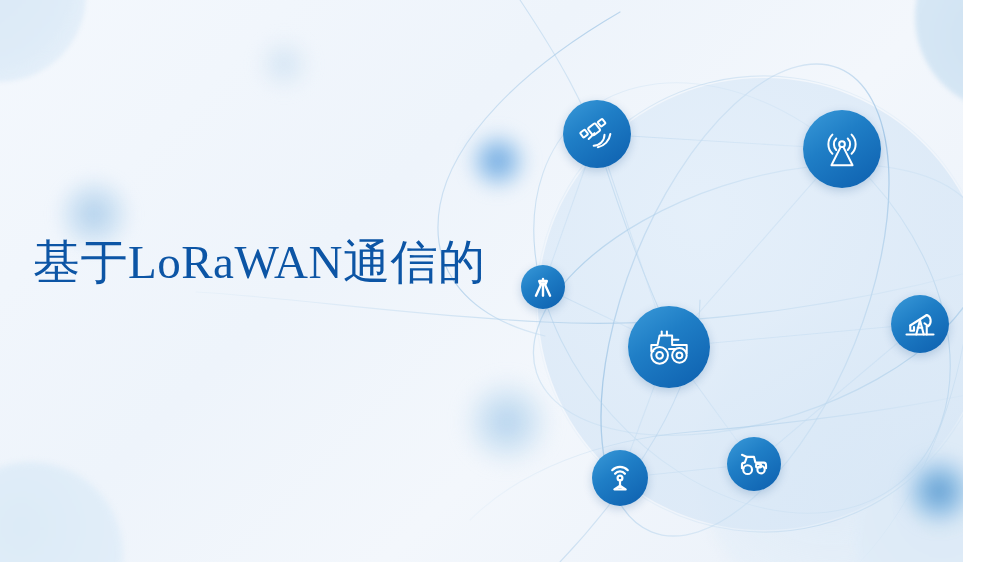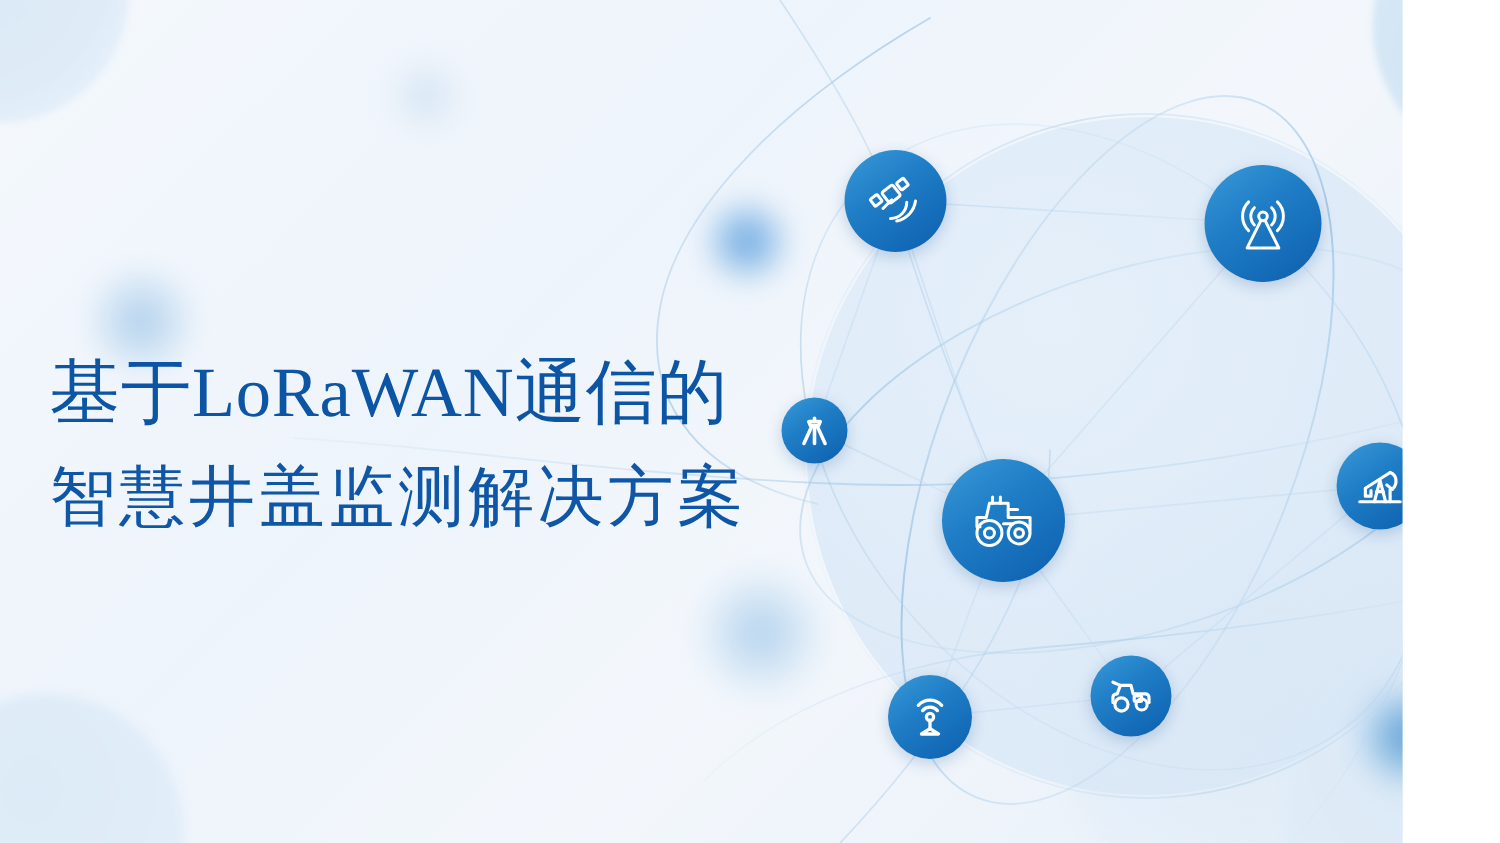--- a/index.html
+++ b/index.html
@@ -3,26 +3,25 @@
 <meta charset="utf-8">
 <title>LoRaWAN Smart Manhole Cover Monitoring Solution</title>
 <style>
   html, body {
     margin: 0;
     padding: 0;
     background: #ffffff;
   }
   #slide {
     position: relative;
-    width: 888px;
+    width: 963px;
     height: 562px;
     overflow: hidden;
     background: linear-gradient(135deg, #f4f8fd 0%, #eef4fb 38%, #f3f7fc 62%, #e9f0f9 100%);
     font-family: "Liberation Sans", sans-serif;
-    padding-left: 47px;
   }
   .pale-circle {
     position: absolute;
     border-radius: 50%;
     pointer-events: none;
   }
 
   
   .pc-topleft {
     left: -88px; top: -92px;
@@ -295,16 +294,15 @@
         <circle cx="34" cy="32" r="5.2"></circle>
         <path d="M 9 30 L 7 30 L 7 25 C 7 23, 9 22, 11 22 L 14 14 L 24 14 L 26 22 L 38 22 C 40 22, 41 24, 41 26 L 41 30"></path>
         <path d="M 14 14 L 7 11"></path>
         <rect x="27" y="24" width="7" height="5" rx="1"></rect>
       </svg>
     </span>
   </div>
 
   <div class="title-block">
     <div class="title-line1">基于LoRaWAN通信的</div>
-    <div class="title-line2">智慧井盖监测解决方案</div>
   </div>
 
 </div>
 
 </body></html>

